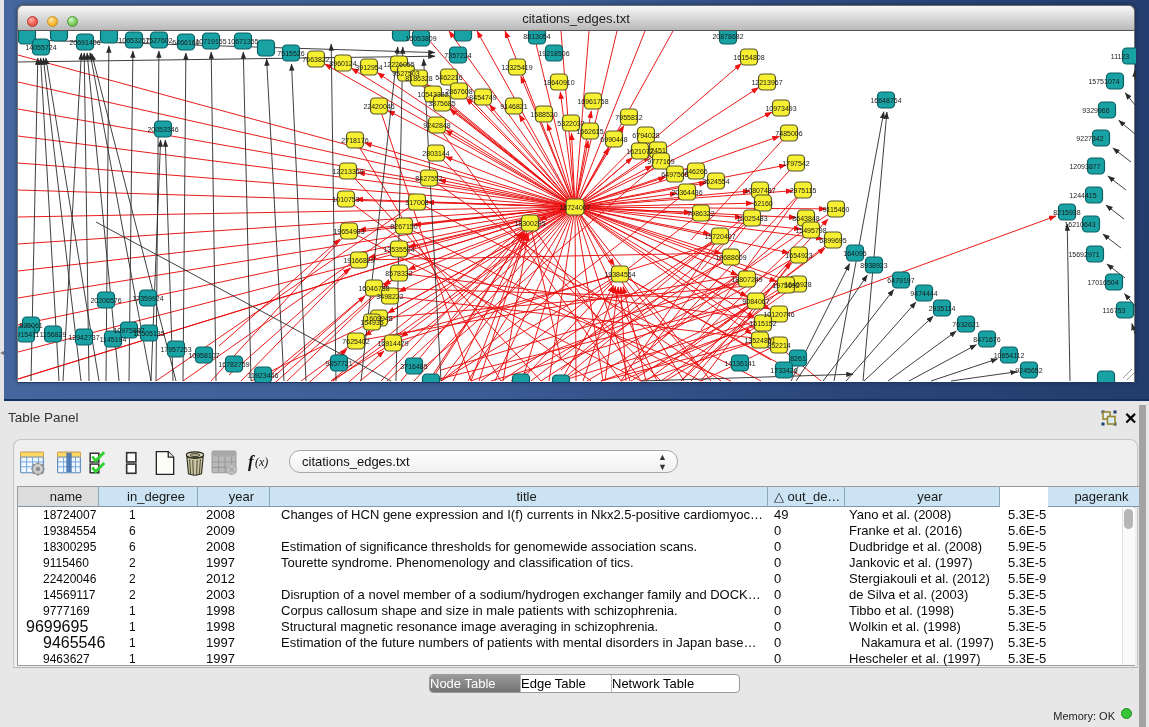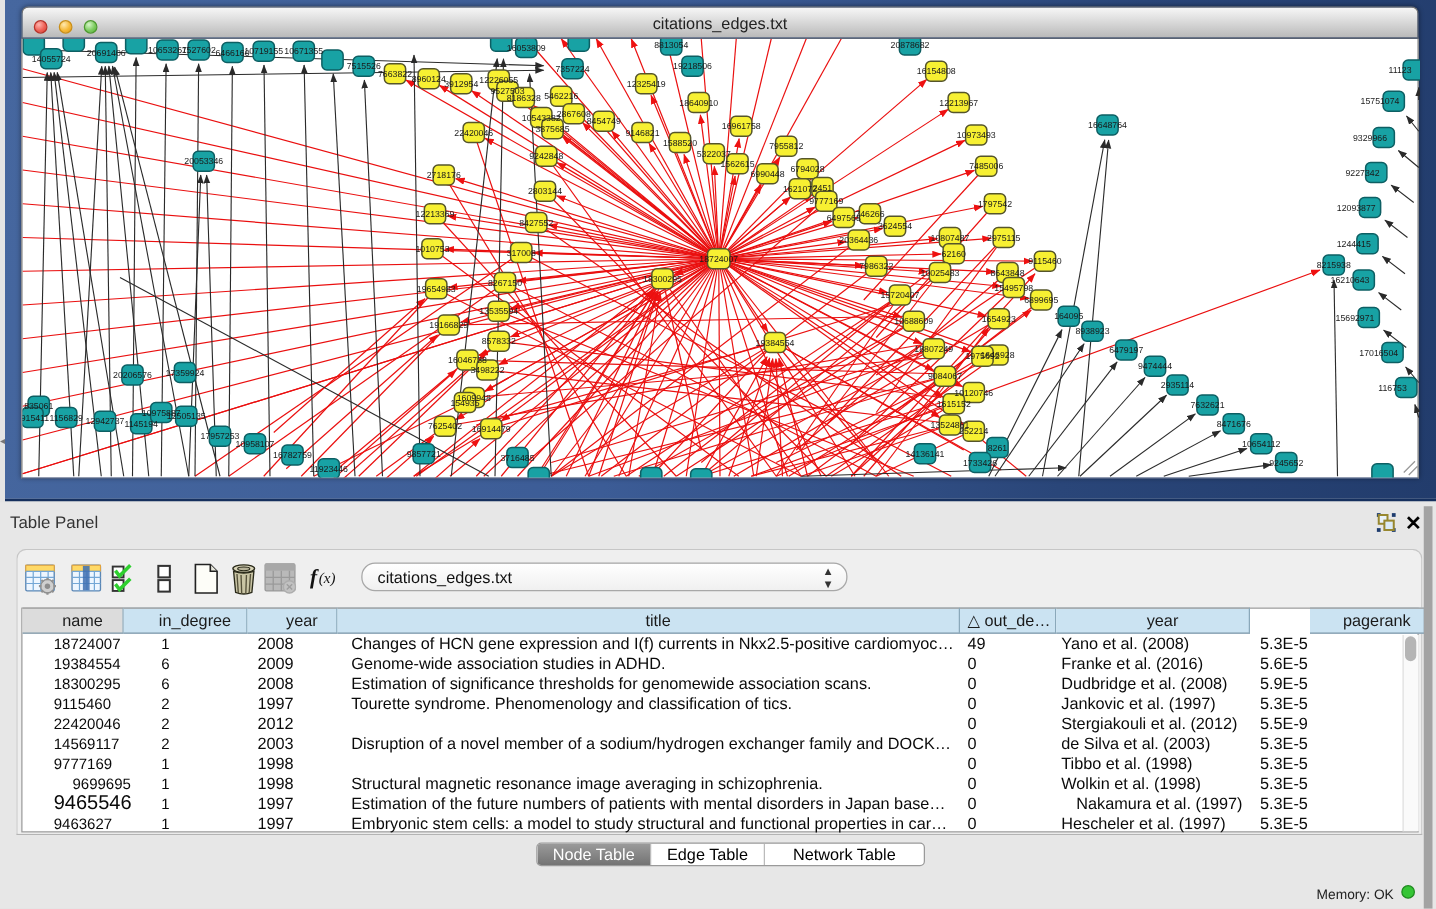--- a/index.html
+++ b/index.html
@@ -30,21 +30,21 @@
 .th{position:absolute;top:486px;height:21px;background:#cbe3f2;border-right:1px solid #8aa8ba;
  border-top:1px solid #9a9a9a;border-bottom:1px solid #7d97a8;color:#1a1a1a;
  text-align:center;line-height:20px;font-size:13px}
 .tr{position:absolute;left:0;width:1135px;height:16px;font-size:13px;color:#0a0a0a}
 .tr span{position:absolute;top:0;line-height:16px;white-space:nowrap}
 #sbar{position:absolute;left:1122px;top:508px;width:13px;height:157px;background:#fafafa;border-left:1px solid #e0e0e0}
 #sthumb{position:absolute;left:1124px;top:509px;width:9px;height:20px;background:#b5b5b5;border-radius:5px}
 #rstrip{position:absolute;left:1139px;top:405px;width:7px;height:322px;background:#a3a3a3}
 #tabs{position:absolute;left:429px;top:674px;height:19px;border:1px solid #9a9a9a;border-radius:4px;
  overflow:hidden;font-size:13px;background:#fff}
-#tabs span{display:inline-block;height:19px;line-height:18px;text-align:center;vertical-align:top}
+#tabs span{display:inline-block;height:19px;line-height:18px;text-align:left;vertical-align:top}
 #memo{position:absolute;right:34px;top:710px;font-size:11px;color:#222}
 #gdot{position:absolute;right:17px;top:708px;width:11px;height:11px;border-radius:50%;
  background:#35c535;border:1.5px solid #1f8a1f}
 .pi{position:absolute}
 </style></head><body>
 <div id="desktop"></div>
 <div style="position:absolute;left:0;top:348px;width:4px;height:10px;font-size:8px;color:#777;line-height:10px">◂</div>
 <div id="win">
  <div id="canvas">
       <svg width="1118" height="351" viewBox="17 31 1118 351" style="display:block">
@@ -682,21 +682,20 @@
     <span style="left:206px">2008</span>
     <span style="left:281px">Changes of HCN gene expression and I(f) currents in Nkx2.5-positive cardiomyoc…</span>
     <span style="left:774px">49</span>
     <span style="left:849px">Yano et al. (2008)</span>
     <span style="left:1008px">5.3E-5</span>
   </div>
 <div class="tr" style="top:523px">
     <span style="left:43px;font-size:12px">19384554</span>
     <span style="left:129px;font-size:12px">6</span>
     <span style="left:206px">2009</span>
-    <span style="left:281px">Genome-wide association studies in ADHD.</span>
     <span style="left:774px">0</span>
     <span style="left:849px">Franke et al. (2016)</span>
     <span style="left:1008px">5.6E-5</span>
   </div>
 <div class="tr" style="top:539px">
     <span style="left:43px;font-size:12px">18300295</span>
     <span style="left:129px;font-size:12px">6</span>
     <span style="left:206px">2008</span>
     <span style="left:281px">Estimation of significance thresholds for genomewide association scans.</span>
     <span style="left:774px">0</span>
@@ -726,47 +725,47 @@
     <span style="left:206px">2003</span>
     <span style="left:281px">Disruption of a novel member of a sodium/hydrogen exchanger family and DOCK…</span>
     <span style="left:774px">0</span>
     <span style="left:849px">de Silva et al. (2003)</span>
     <span style="left:1008px">5.3E-5</span>
   </div>
 <div class="tr" style="top:603px">
     <span style="left:43px;font-size:12px">9777169</span>
     <span style="left:129px;font-size:12px">1</span>
     <span style="left:206px">1998</span>
+    <span style="left:281px">Corpus callosum shape and size in male patients with schizophrenia.</span>
     <span style="left:774px">0</span>
     <span style="left:849px">Tibbo et al. (1998)</span>
     <span style="left:1008px">5.3E-5</span>
   </div>
 <div class="tr" style="top:619px">
-    <span style="left:58px;font-size:12px">9699695</span>
+    <span style="left:26px;font-size:16px">9699695</span>
     <span style="left:129px;font-size:12px">1</span>
     <span style="left:206px">1998</span>
     <span style="left:281px">Structural magnetic resonance image averaging in schizophrenia.</span>
     <span style="left:774px">0</span>
     <span style="left:849px">Wolkin et al. (1998)</span>
     <span style="left:1008px">5.3E-5</span>
   </div>
 <div class="tr" style="top:635px">
     <span style="left:43px;font-size:16px">9465546</span>
     <span style="left:129px;font-size:12px">1</span>
     <span style="left:206px">1997</span>
     <span style="left:281px">Estimation of the future numbers of patients with mental disorders in Japan base…</span>
     <span style="left:774px">0</span>
     <span style="left:861px">Nakamura et al. (1997)</span>
     <span style="left:1008px">5.3E-5</span>
   </div>
 <div class="tr" style="top:651px">
     <span style="left:43px;font-size:12px">9463627</span>
     <span style="left:129px;font-size:12px">1</span>
     <span style="left:206px">1997</span>
-    <span style="left:281px">Embryonic stem cells: a model to study structural and functional properties in car…</span>
     <span style="left:774px">0</span>
     <span style="left:849px">Hescheler et al. (1997)</span>
     <span style="left:1008px">5.3E-5</span>
   </div>
 <div id="sbar"></div>
 <div id="sthumb"></div>
 <div id="rstrip"></div>
 <div id="tabs"><span style="width:90px;background:linear-gradient(#9a9a9a,#6f6f6f);color:#fff">Node Table</span><span style="width:91px;border-left:1px solid #bbb">Edge Table</span><span style="width:128px;border-left:1px solid #bbb">Network Table</span></div>
 <div id="memo">Memory: OK</div>
 <div id="gdot"></div>

